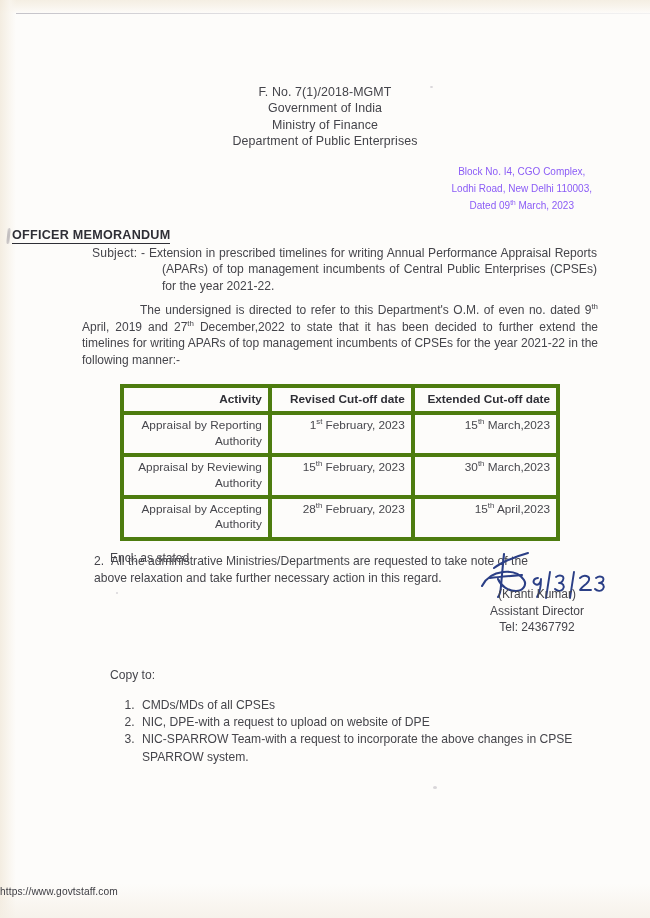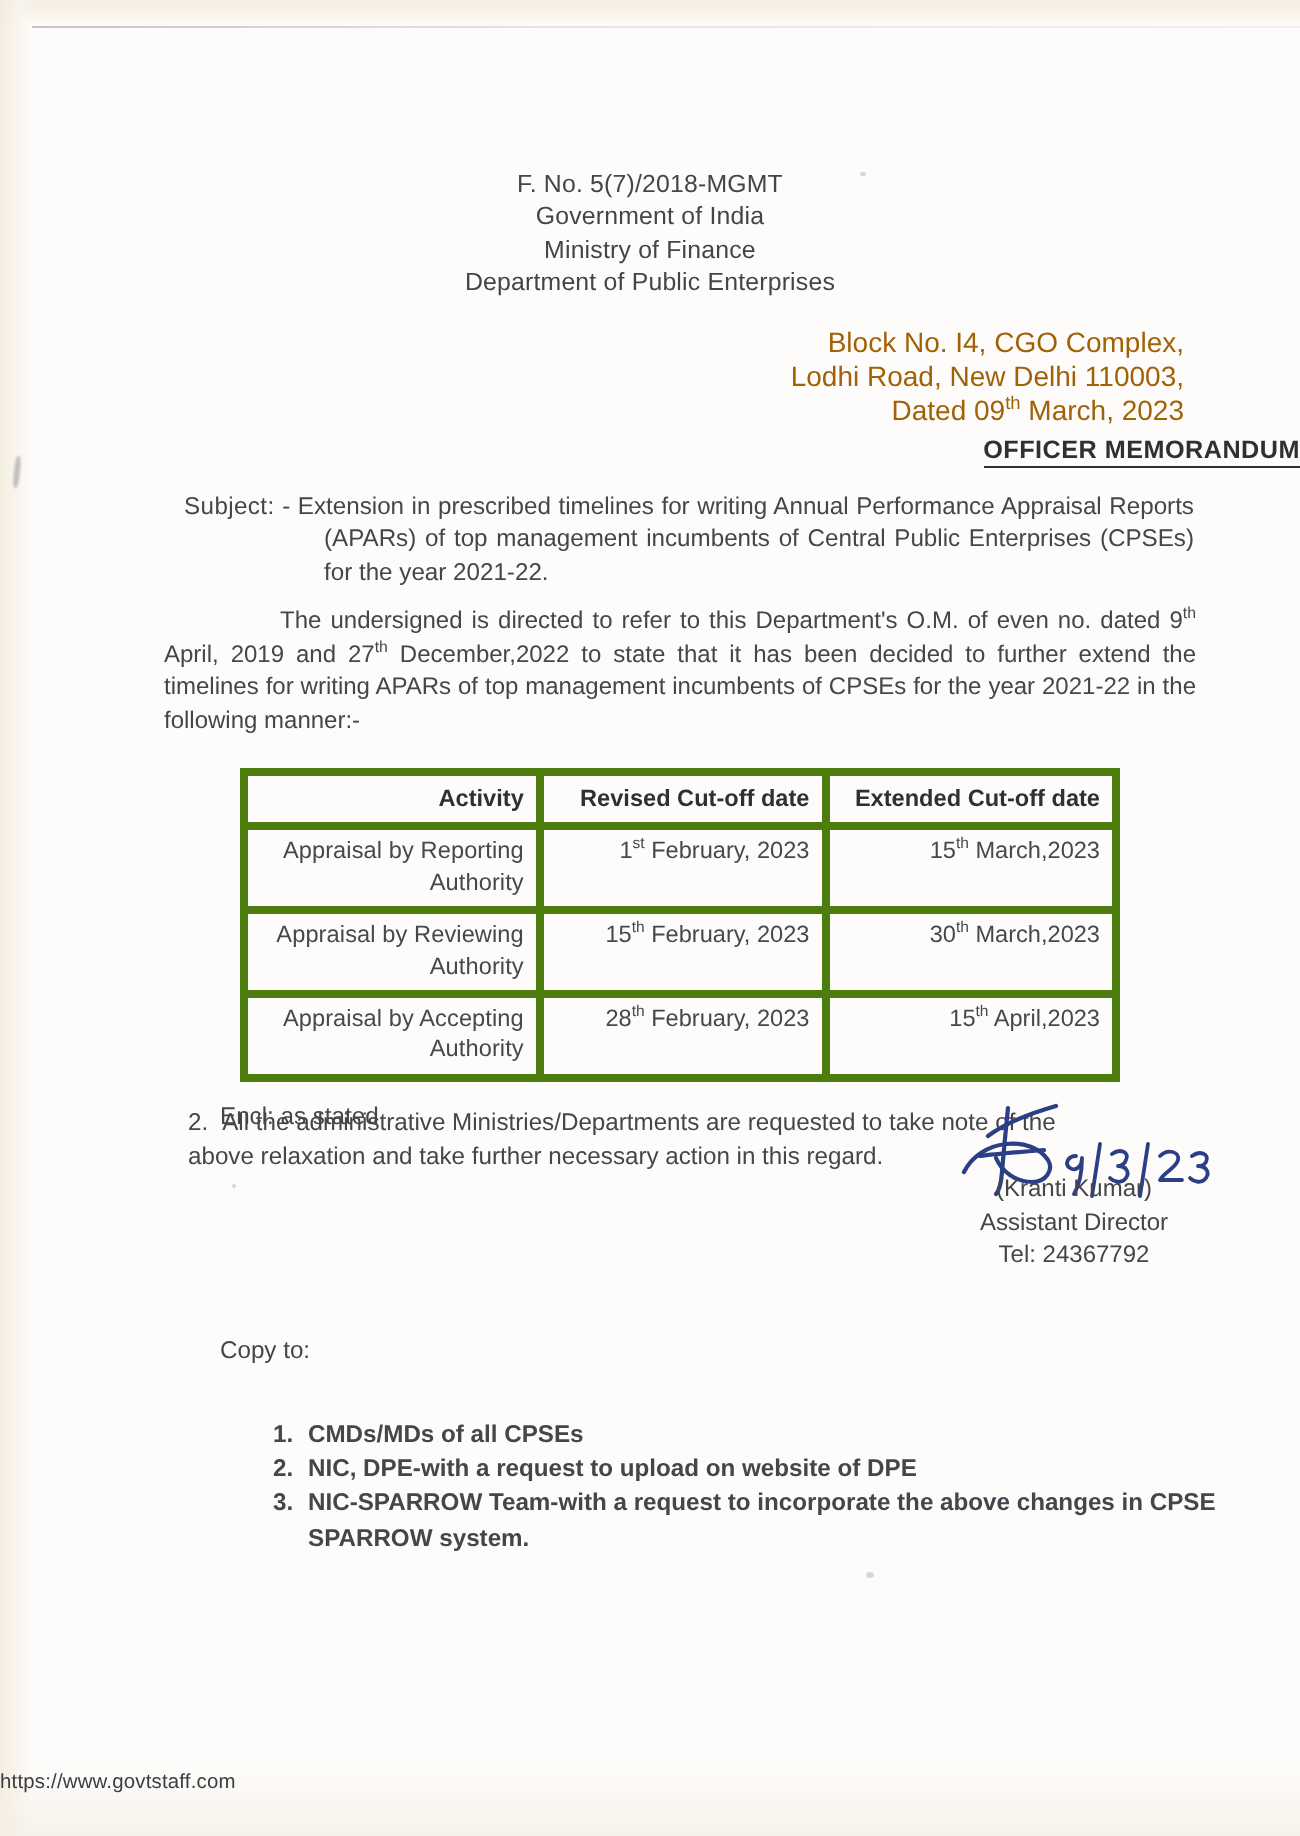--- a/index.html
+++ b/index.html
@@ -81,32 +81,32 @@
     color: #44444a;
     letter-spacing: .1px;
   }
   .letterhead div { white-space: nowrap; }
 
   
   .address {
     position: absolute;
     top: 163px;
     right: 58px;
-    text-align: right;
-    font-size: 14px;
+    text-align: center;
+    font-size: 10px;
     line-height: 17px;
-    color: #a16207;
+    color: #8b5cf6;
   }
 
   
   .om-title {
     position: absolute;
-    top: 218px;
+    top: 228px;
     left: 0; right: 0;
-    text-align: right;
+    text-align: left;
     font-size: 12.6px;
     font-weight: bold;
     letter-spacing: .25px;
     color: #2f2f36;
     margin-left: 12px;
   }
   .om-title span {
     border-bottom: 1.4px solid #2f2f36;
     padding-bottom: 1px;
   }
@@ -241,26 +241,25 @@
     top: 668px;
     left: 110px;
     font-size: 12.1px;
     color: #45454b;
   }
   .dist-list {
     position: absolute;
     top: 697px;
     left: 112px;
     width: 480px;
-    margin: 12px;
+    margin: 0;
     padding-left: 26px;
     font-size: 12.1px;
     line-height: 17.2px;
     color: #45454b;
-    font-weight: bold;
   }
   .dist-list li { padding-left: 4px; }
 
   
   .footer-url {
     position: absolute;
     top: 886px;
     left: 0; right: 0;
     text-align: left;
     font-size: 10.2px;
@@ -276,21 +275,21 @@
   <div class="scan-edge-top"></div>
   <div class="scan-edge-left"></div>
   <div class="scan-edge-bottom"></div>
   <div class="scan-rule-top"></div>
   <div class="margin-mark"></div>
   <div class="scan-speck" style="left:430px; top:86px; width:3px; height:2px;"></div>
   <div class="scan-speck" style="left:433px; top:786px; width:4px; height:3px;"></div>
   <div class="scan-speck" style="left:116px; top:592px; width:2px; height:2px;"></div>
 
   <div class="letterhead">
-    <div>F. No. 5(7)/2018-MGMT</div>
+    <div>F. No. 7(1)/2018-MGMT</div>
     <div>Government of India</div>
     <div>Ministry of Finance</div>
     <div>Department of Public Enterprises</div>
   </div>
 
   <div class="address">
     <div>Block No. I4, CGO Complex,</div>
     <div>Lodhi Road, New Delhi 110003,</div>
     <div><span>Dated 09</span><sup>th</sup><span> March, 2023</span></div>
   </div>

